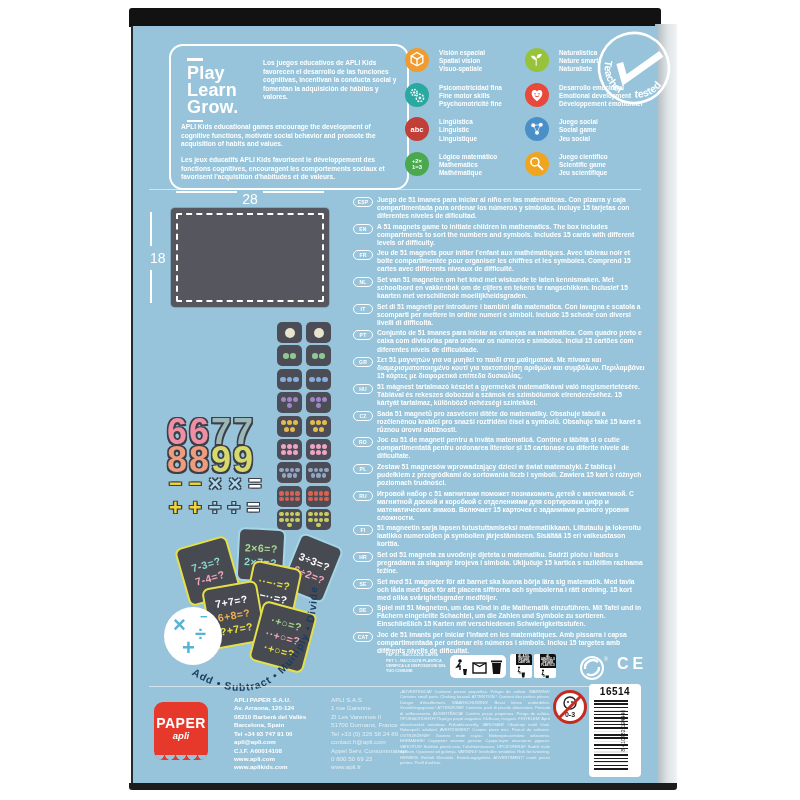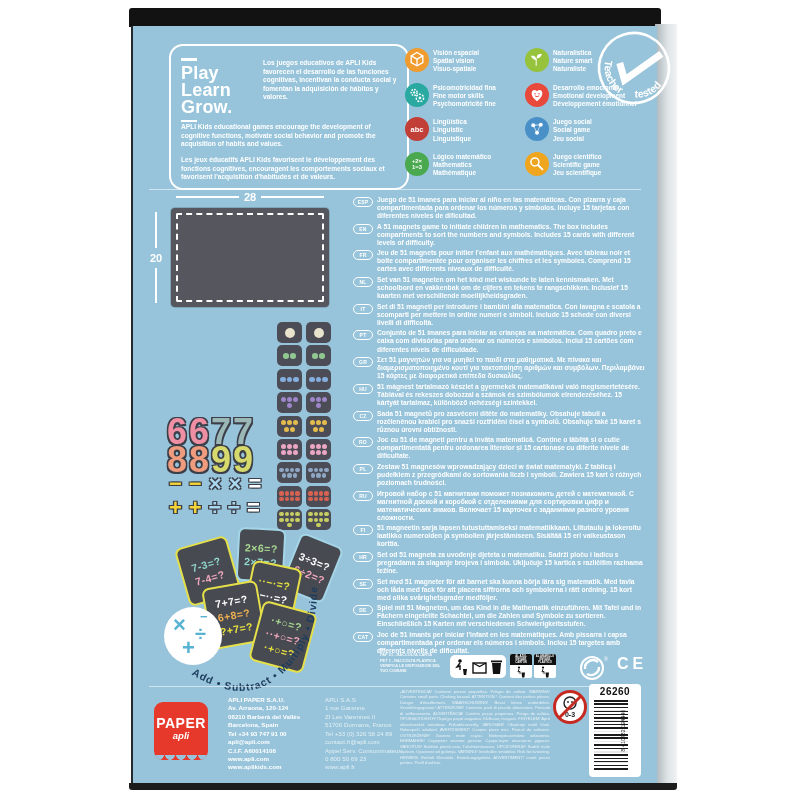--- a/index.html
+++ b/index.html
@@ -1,18 +1,18 @@
 <!DOCTYPE html>
 <html><head>
 <meta charset="utf-8">
 <style>
   html,body{margin:0;padding:0;width:800px;height:800px;background:#fff;overflow:hidden;
     font-family:"Liberation Sans",sans-serif;-webkit-font-smoothing:antialiased;}
   .abs{position:absolute;}
-  .pre{white-space:pre-line;}
+  .pre{white-space:pre-line;margin-left:6px;}
   
   #box-top{left:129px;top:8px;width:532px;height:19px;background:#121212;border-radius:3px 3px 0 0;}
   #box-bottom{left:129px;top:783px;width:548px;height:7px;background:#1c1c1c;border-radius:0 0 3px 3px;}
   #box-side{left:655px;top:24px;width:22px;height:760px;background:linear-gradient(90deg,#a9b3b8,#dde3e5 55%,#f1f3f4);}
   #panel{left:131px;top:26px;width:524px;height:757px;background:#97c4da;border-left:2px solid #24292c;color:#fff;}
   
   #intro{left:36px;top:18px;width:236px;height:142px;border:2px solid #fff;border-radius:14px;}
   .plg{left:10px;top:12px;font-size:18px;font-weight:800;line-height:17px;letter-spacing:.2px;}
   .plg::before,.plg::after{content:"";display:block;width:16px;height:2.5px;background:#fff;}
   .plg::before{margin-bottom:4px;} .plg::after{margin-top:4px;}
@@ -25,21 +25,21 @@
   .skill{display:flex;gap:4px;align-items:flex-start;}
   .skill-icon{width:24px;height:24px;border-radius:50%;flex:none;display:flex;align-items:center;justify-content:center;}
   .skill-label{font-size:6.4px;font-weight:bold;line-height:1.28;padding-top:1px;}
   
   #badge{left:460px;top:0px;width:82px;height:84px;z-index:3;}
   
   .divider{left:16px;width:492px;height:1px;background:rgba(255,255,255,.55);}
   
   #board{left:38px;top:182px;width:158px;height:99px;background:#55565e;border-radius:4px;box-shadow:0 0 0 1px rgba(0,0,0,.15);}
   #board::before{content:"";position:absolute;left:5px;top:5px;right:5px;bottom:5px;border:2.5px dashed #fff;border-radius:2px;}
-  .dim{font-size:11px;font-weight:bold;color:#fff;display:flex;align-items:center;}
+  .dim{font-size:14px;font-weight:normal;color:#fff;display:flex;}
   #dim-w{left:38px;top:165px;width:158px;}
   #dim-w .ln{flex:1;height:1.5px;background:#fff;margin:0 5px;}
   #dim-h{left:17px;top:182px;height:99px;flex-direction:column;}
   #dim-h .ln{flex:1;width:1.5px;background:#fff;margin:4px 0;}
   
   .numrow{left:34px;font-size:36px;font-weight:800;letter-spacing:2px;line-height:30px;
     text-shadow:-1.5px -1.5px 0 #3c3e48,1.5px -1.5px 0 #3c3e48,-1.5px 1.5px 0 #3c3e48,1.5px 1.5px 0 #3c3e48;}
   .dg0{color:#d8edf5}.dg1{color:#d4c5a0}.dg2{color:#96c897}.dg3{color:#9fb0e0}.dg4{color:#d5b3e3}
   .dg5{color:#eeb952}.dg6{color:#ef8fa3}.dg7{color:#9bb8b6}.dg8{color:#ef9b7d}.dg9{color:#d6d96b}
   .symrow{left:36px;font-size:22px;font-weight:800;letter-spacing:7px;line-height:24px;
@@ -226,21 +226,21 @@
 
   <div class="abs divider" style="top:163px;"></div>
 
   <div class="abs dim" id="dim-w">
     <span class="ln"></span>
       <span>28</span>
       <span class="ln"></span>
   </div>
   <div class="abs dim" id="dim-h">
     <span class="ln"></span>
-      <span>20</span>
+      <span>18</span>
       <span class="ln"></span>
   </div>
   <div class="abs" id="board"></div>
 
   <div class="abs numrow" style="top:391px;"><span class="dg6">6</span><span class="dg6">6</span><span class="dg7">7</span><span class="dg7">7</span></div>
   <div class="abs numrow" style="top:419px;"><span class="dg8">8</span><span class="dg8">8</span><span class="dg9">9</span><span class="dg9">9</span></div>
 
   <div class="abs symrow" style="top:446px;"><span class="sy">−</span><span class="sy">−</span><span class="sb">×</span><span class="sb">×</span><span class="sw">=</span></div>
   <div class="abs symrow" style="top:470px;"><span class="sy">+</span><span class="sy">+</span><span class="sb">÷</span><span class="sb">÷</span><span class="sw">=</span></div>
 
@@ -564,18 +564,18 @@
       <circle cx="18" cy="18" r="15.5" fill="#fff" stroke="#c62b22" stroke-width="3"></circle>
       <circle cx="18" cy="14" r="6" fill="none" stroke="#222" stroke-width="1.4"></circle>
       <circle cx="16" cy="13" r=".9" fill="#222"></circle>
         <circle cx="20" cy="13" r=".9" fill="#222"></circle>
       <text x="18" y="28" text-anchor="middle" font-size="7" font-weight="bold" fill="#222" font-family="Liberation Sans, sans-serif">0-3</text>
       <line x1="7" y1="29" x2="29" y2="7" stroke="#c62b22" stroke-width="3"></line>
     </svg>
   </div>
 
   <div class="abs" id="barcode" style="position:absolute;">
-    <div class="ref">26260</div>
+    <div class="ref">16514</div>
     <div class="bars"></div>
     <div class="ean">8 410782 194446</div>
   </div>
 
 </div>
 
 </body></html>

